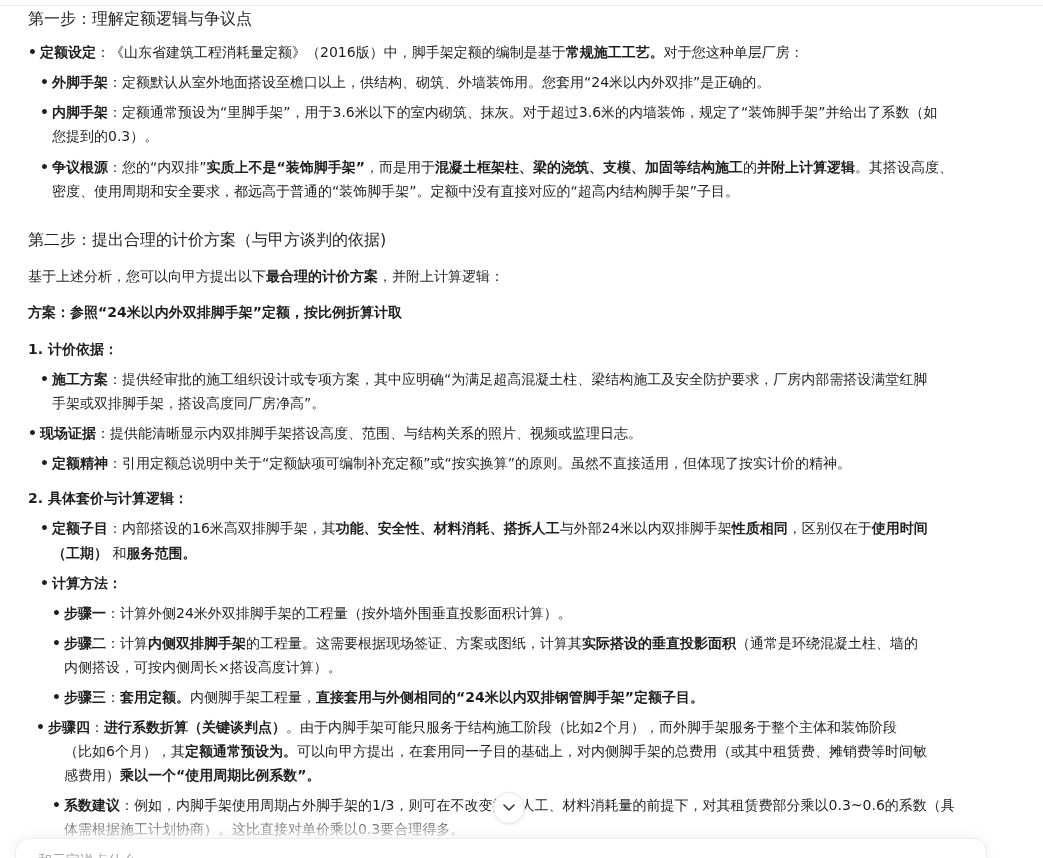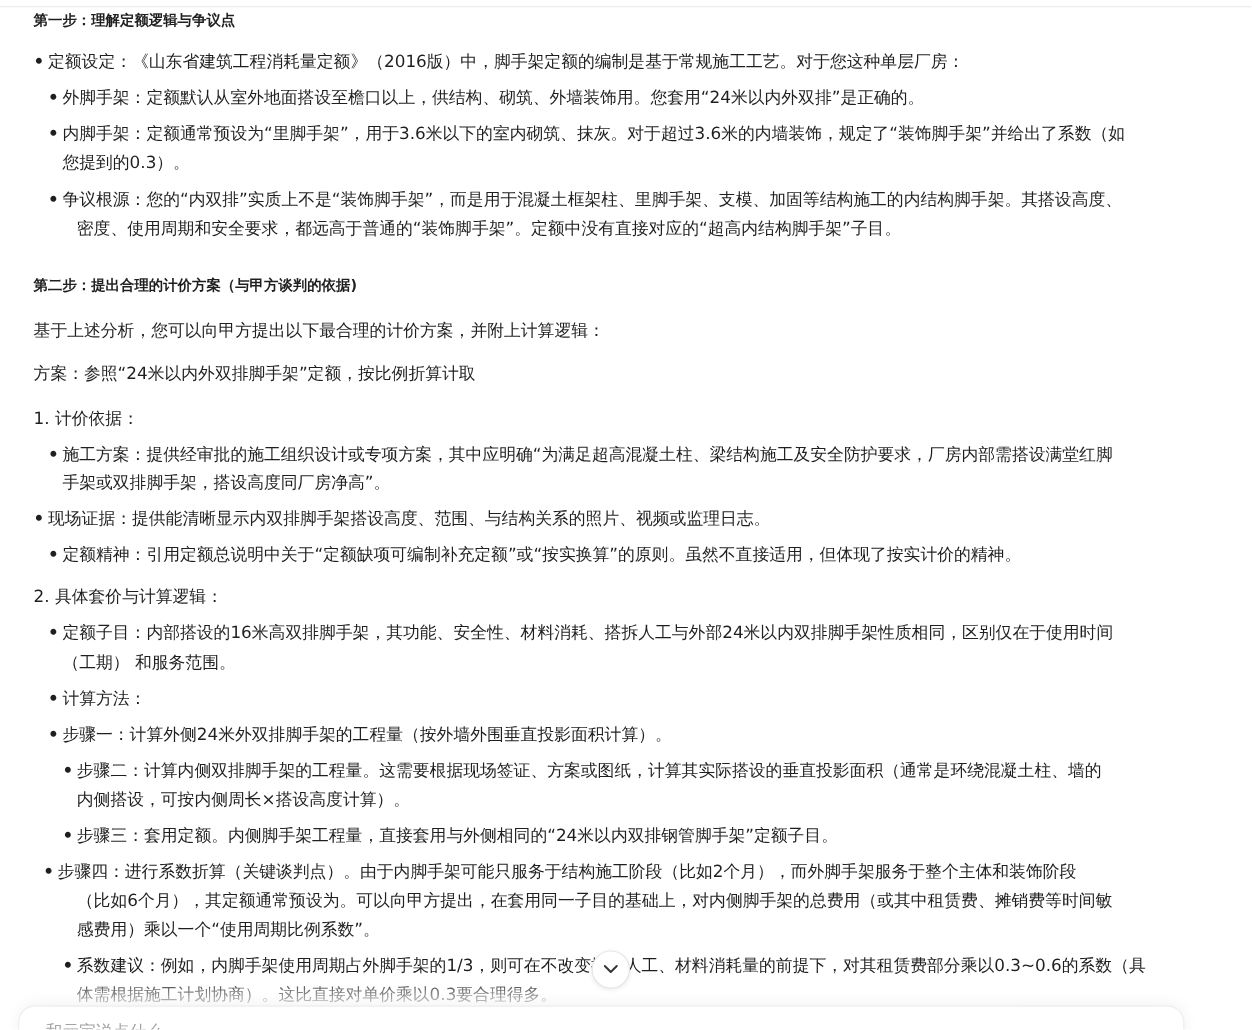--- a/index.html
+++ b/index.html
@@ -4,23 +4,23 @@
 <style>
   html, body { margin: 0; padding: 0; }
   body {
     width: 1043px; height: 858px; overflow: hidden; position: relative;
     background: #ffffff; color: #1f1f1f;
     font-family: "DejaVu Sans", "Liberation Sans", sans-serif;
     font-size: 14px;
   }
   .topline { position: absolute; left: 0; top: 5px; width: 1043px; height: 1px; background: #ececec; }
   .content { position: absolute; left: 28px; top: 0; width: 960px; }
-  h3 { font-size: 12px; font-weight: bold; margin: 0; position: absolute; left: 0; white-space: nowrap; }
+  h3 { font-size: 16px; font-weight: normal; margin: 0; position: absolute; left: 0; white-space: nowrap; }
   .line { position: absolute; white-space: nowrap; line-height: 24px; font-size: 14px; }
-  .b { font-weight: normal; }
+  .b { font-weight: bold; }
   .bullet::before { content: "•"; position: absolute; left: -12px; font-weight: bold; }
   .scroll-btn {
     position: absolute; left: 493px; top: 792px; width: 30px; height: 30px;
     border-radius: 50%; background: #fff; border: 1px solid #e6e6e6;
     box-shadow: 0 1px 4px rgba(0,0,0,0.08);
     display: flex; align-items: center; justify-content: center; cursor: pointer;
   }
   .fade { position: absolute; left: 0; top: 815px; width: 1043px; height: 25px;
     background: linear-gradient(rgba(255,255,255,0), rgba(255,255,255,0.9)); }
   .input-box {
@@ -51,23 +51,23 @@
   <div class="line bullet" style="left:24px; top:70px">
     <span class="b">外脚手架</span><span>：定额默认从室外地面搭设至檐口以上，供结构、砌筑、外墙装饰用。您套用“24米以内外双排”是正确的。</span>
   </div>
 
   <div class="line bullet" style="left:24px; top:100px">
     <span class="b">内脚手架</span><span>：定额通常预设为“里脚手架”，用于3.6米以下的室内砌筑、抹灰。对于超过3.6米的内墙装饰，规定了“装饰脚手架”并给出了系数（如</span>
   </div>
   <div class="line" style="left:24px; top:124px">您提到的0.3）。</div>
 
   <div class="line bullet" style="left:24px; top:155px">
-    <span class="b">争议根源</span><span>：您的“内双排”</span><span class="b">实质上不是“装饰脚手架”</span><span>，而是用于</span><span class="b">混凝土框架柱、里脚手架、支模、加固等结构施工</span><span>的</span><span class="b">内结构脚手架</span><span>。其搭设高度、</span>
+    <span class="b">争议根源</span><span>：您的“内双排”</span><span class="b">实质上不是“装饰脚手架”</span><span>，而是用于</span><span class="b">混凝土框架柱、梁的浇筑、支模、加固等结构施工</span><span>的</span><span class="b">并附上计算逻辑</span><span>。其搭设高度、</span>
   </div>
-  <div class="line" style="left:36px; top:179px">密度、使用周期和安全要求，都远高于普通的“装饰脚手架”。定额中没有直接对应的“超高内结构脚手架”子目。</div>
+  <div class="line" style="left:24px; top:179px">密度、使用周期和安全要求，都远高于普通的“装饰脚手架”。定额中没有直接对应的“超高内结构脚手架”子目。</div>
 
   <h3 style="top:230px">第二步：提出合理的计价方案（与甲方谈判的依据)</h3>
 
   <div class="line" style="left:0; top:264px">
     <span>基于上述分析，您可以向甲方提出以下</span><span class="b">最合理的计价方案</span><span>，并附上计算逻辑：</span>
   </div>
 
   <div class="line b" style="left:0; top:300px">方案：参照“24米以内外双排脚手架”定额，按比例折算计取</div>
 
   <div class="line b" style="left:0; top:337px">1. 计价依据：</div>
@@ -89,21 +89,21 @@
 
   <div class="line bullet" style="left:24px; top:516px">
     <span class="b">定额子目</span><span>：内部搭设的16米高双排脚手架，其</span><span class="b">功能、安全性、材料消耗、搭拆人工</span><span>与外部24米以内双排脚手架</span><span class="b">性质相同</span><span>，区别仅在于</span><span class="b">使用时间</span>
   </div>
   <div class="line" style="left:24px; top:541px">
     <span class="b">（工期）</span><span> 和</span><span class="b">服务范围。</span>
   </div>
 
   <div class="line bullet b" style="left:24px; top:571px">计算方法：</div>
 
-  <div class="line bullet" style="left:24px; top:601px">
+  <div class="line bullet" style="left:36px; top:601px">
     <span class="b">步骤一</span><span>：计算外侧24米外双排脚手架的工程量（按外墙外围垂直投影面积计算）。</span>
   </div>
 
   <div class="line bullet" style="left:36px; top:631px">
     <span class="b">步骤二</span><span>：计算</span><span class="b">内侧双排脚手架</span><span>的工程量。这需要根据现场签证、方案或图纸，计算其</span><span class="b">实际搭设的垂直投影面积</span><span>（通常是环绕混凝土柱、墙的</span>
   </div>
   <div class="line" style="left:36px; top:655px">内侧搭设，可按内侧周长×搭设高度计算）。</div>
 
   <div class="line bullet" style="left:36px; top:685px">
     <span class="b">步骤三</span><span>：</span><span class="b">套用定额。</span><span>内侧脚手架工程量，</span><span class="b">直接套用与外侧相同的“24米以内双排钢管脚手架”定额子目。</span>

